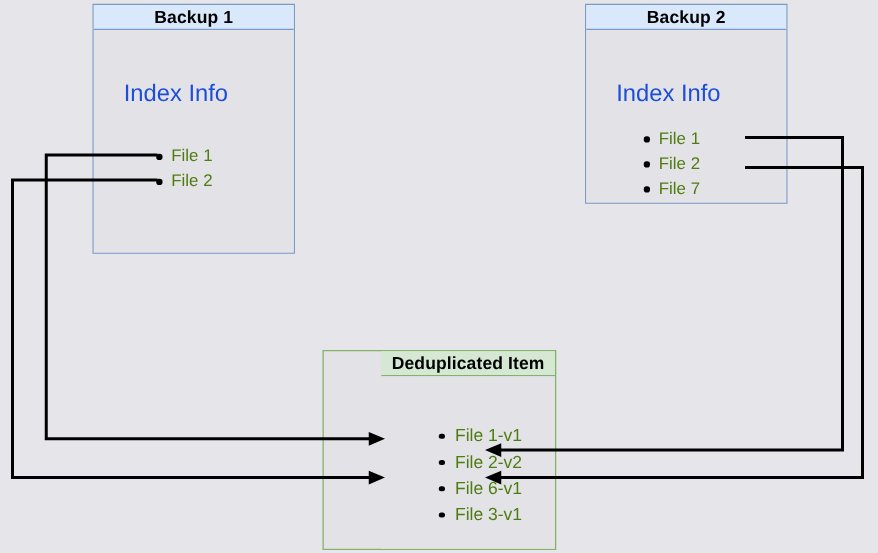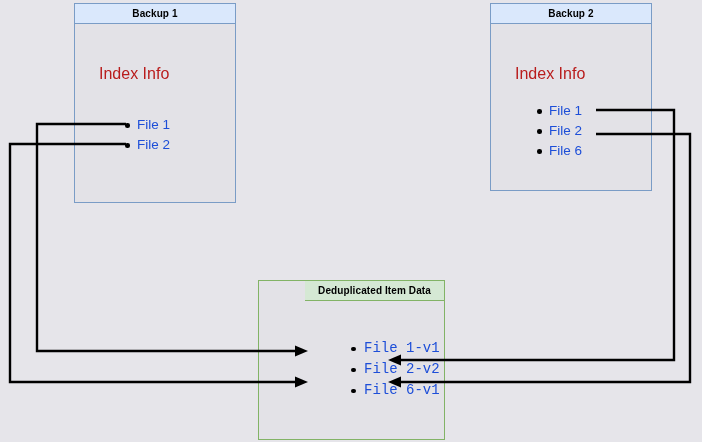--- a/index.html
+++ b/index.html
@@ -25,21 +25,21 @@
   .node {
     position: absolute;
     box-sizing: border-box;
     background: #e3e2e7;
   }
   .node-header {
     box-sizing: border-box;
     height: 20px;
     line-height: 19px;
     text-align: center;
-    font-size: 10px;
+    font-size: 14px;
     font-weight: bold;
     color: #000000;
     letter-spacing: 0.1px;
   }
   .node-body {
     position: relative;
     box-sizing: border-box;
     width: 100%;
     height: calc(100% - 20px);
     background: #e3e2e7;
@@ -62,55 +62,54 @@
     border: 1.6px solid #82b366;
   }
   .node-green .node-header {
     background: #d5e8d4;
     border-bottom: 1.6px solid #82b366;
   }
 
   
   .index-label {
     position: absolute;
-    font-size: 16px;
-    color: #b91c1c;
+    font-size: 19px;
+    color: #1d4ed8;
     white-space: nowrap;
   }
   .file-list {
     position: absolute;
     margin: 0;
     padding: 0;
     list-style: none;
   }
   .file-list li {
     position: relative;
     font-size: 13.5px;
     line-height: 20px;
     height: 20px;
-    color: #1d4ed8;
+    color: #4d7c0f;
     white-space: nowrap;
     padding-left: 14px;
   }
   .file-list li::before {
     content: "";
     position: absolute;
     left: 2px;
     top: 8px;
     width: 4.5px;
     height: 4.5px;
     border-radius: 50%;
     background: #000;
   }
   .dedup-list li {
     font-size: 14px;
     line-height: 21px;
     height: 21px;
     padding-left: 15px;
-    font-family: Liberation Mono, monospace;
   }
   .dedup-list li::before {
     top: 8.5px;
   }
 
   
   #wires {
     position: absolute;
     left: 0;
     top: 0;
@@ -138,39 +137,40 @@
     <div class="node-header">Backup 1</div>
     <div class="node-body">
       <div class="index-label" style="left:24px; top:41px;">Index Info</div>
       <ul class="file-list" style="left:48px; top:91px;">
         <li>File 1</li>
         <li>File 2</li>
       </ul>
     </div>
   </div>
 
-  <div class="node node-blue" style="left:490px; top:3px; width:162px; height:188px;">
+  <div class="node node-blue" style="left:468px; top:3px; width:162px; height:160px;">
     <div class="node-header">Backup 2</div>
     <div class="node-body">
       <div class="index-label" style="left:24px; top:41px;">Index Info</div>
       <ul class="file-list" style="left:44px; top:77px;">
         <li>File 1</li>
         <li>File 2</li>
-        <li>File 6</li>
+        <li>File 7</li>
       </ul>
     </div>
   </div>
 
   <div class="node node-green" style="left:258px; top:280px; width:187px; height:160px;padding-left:46px;">
     <div class="node-header">Deduplicated Item Data</div>
     <div class="node-body">
       <ul class="file-list dedup-list" style="left:44px; top:37px;">
         <li>File 1-v1</li>
         <li>File 2-v2</li>
         <li>File 6-v1</li>
+        <li>File 3-v1</li>
       </ul>
     </div>
   </div>
 
   <svg id="wires" viewBox="0 0 702 442">
 
     <g>
       <path d="M 126 124 L 37 124 L 37 351 L 296 351"></path>
       <polygon points="295,345.5 308,351 295,356.5"></polygon>
     </g>

